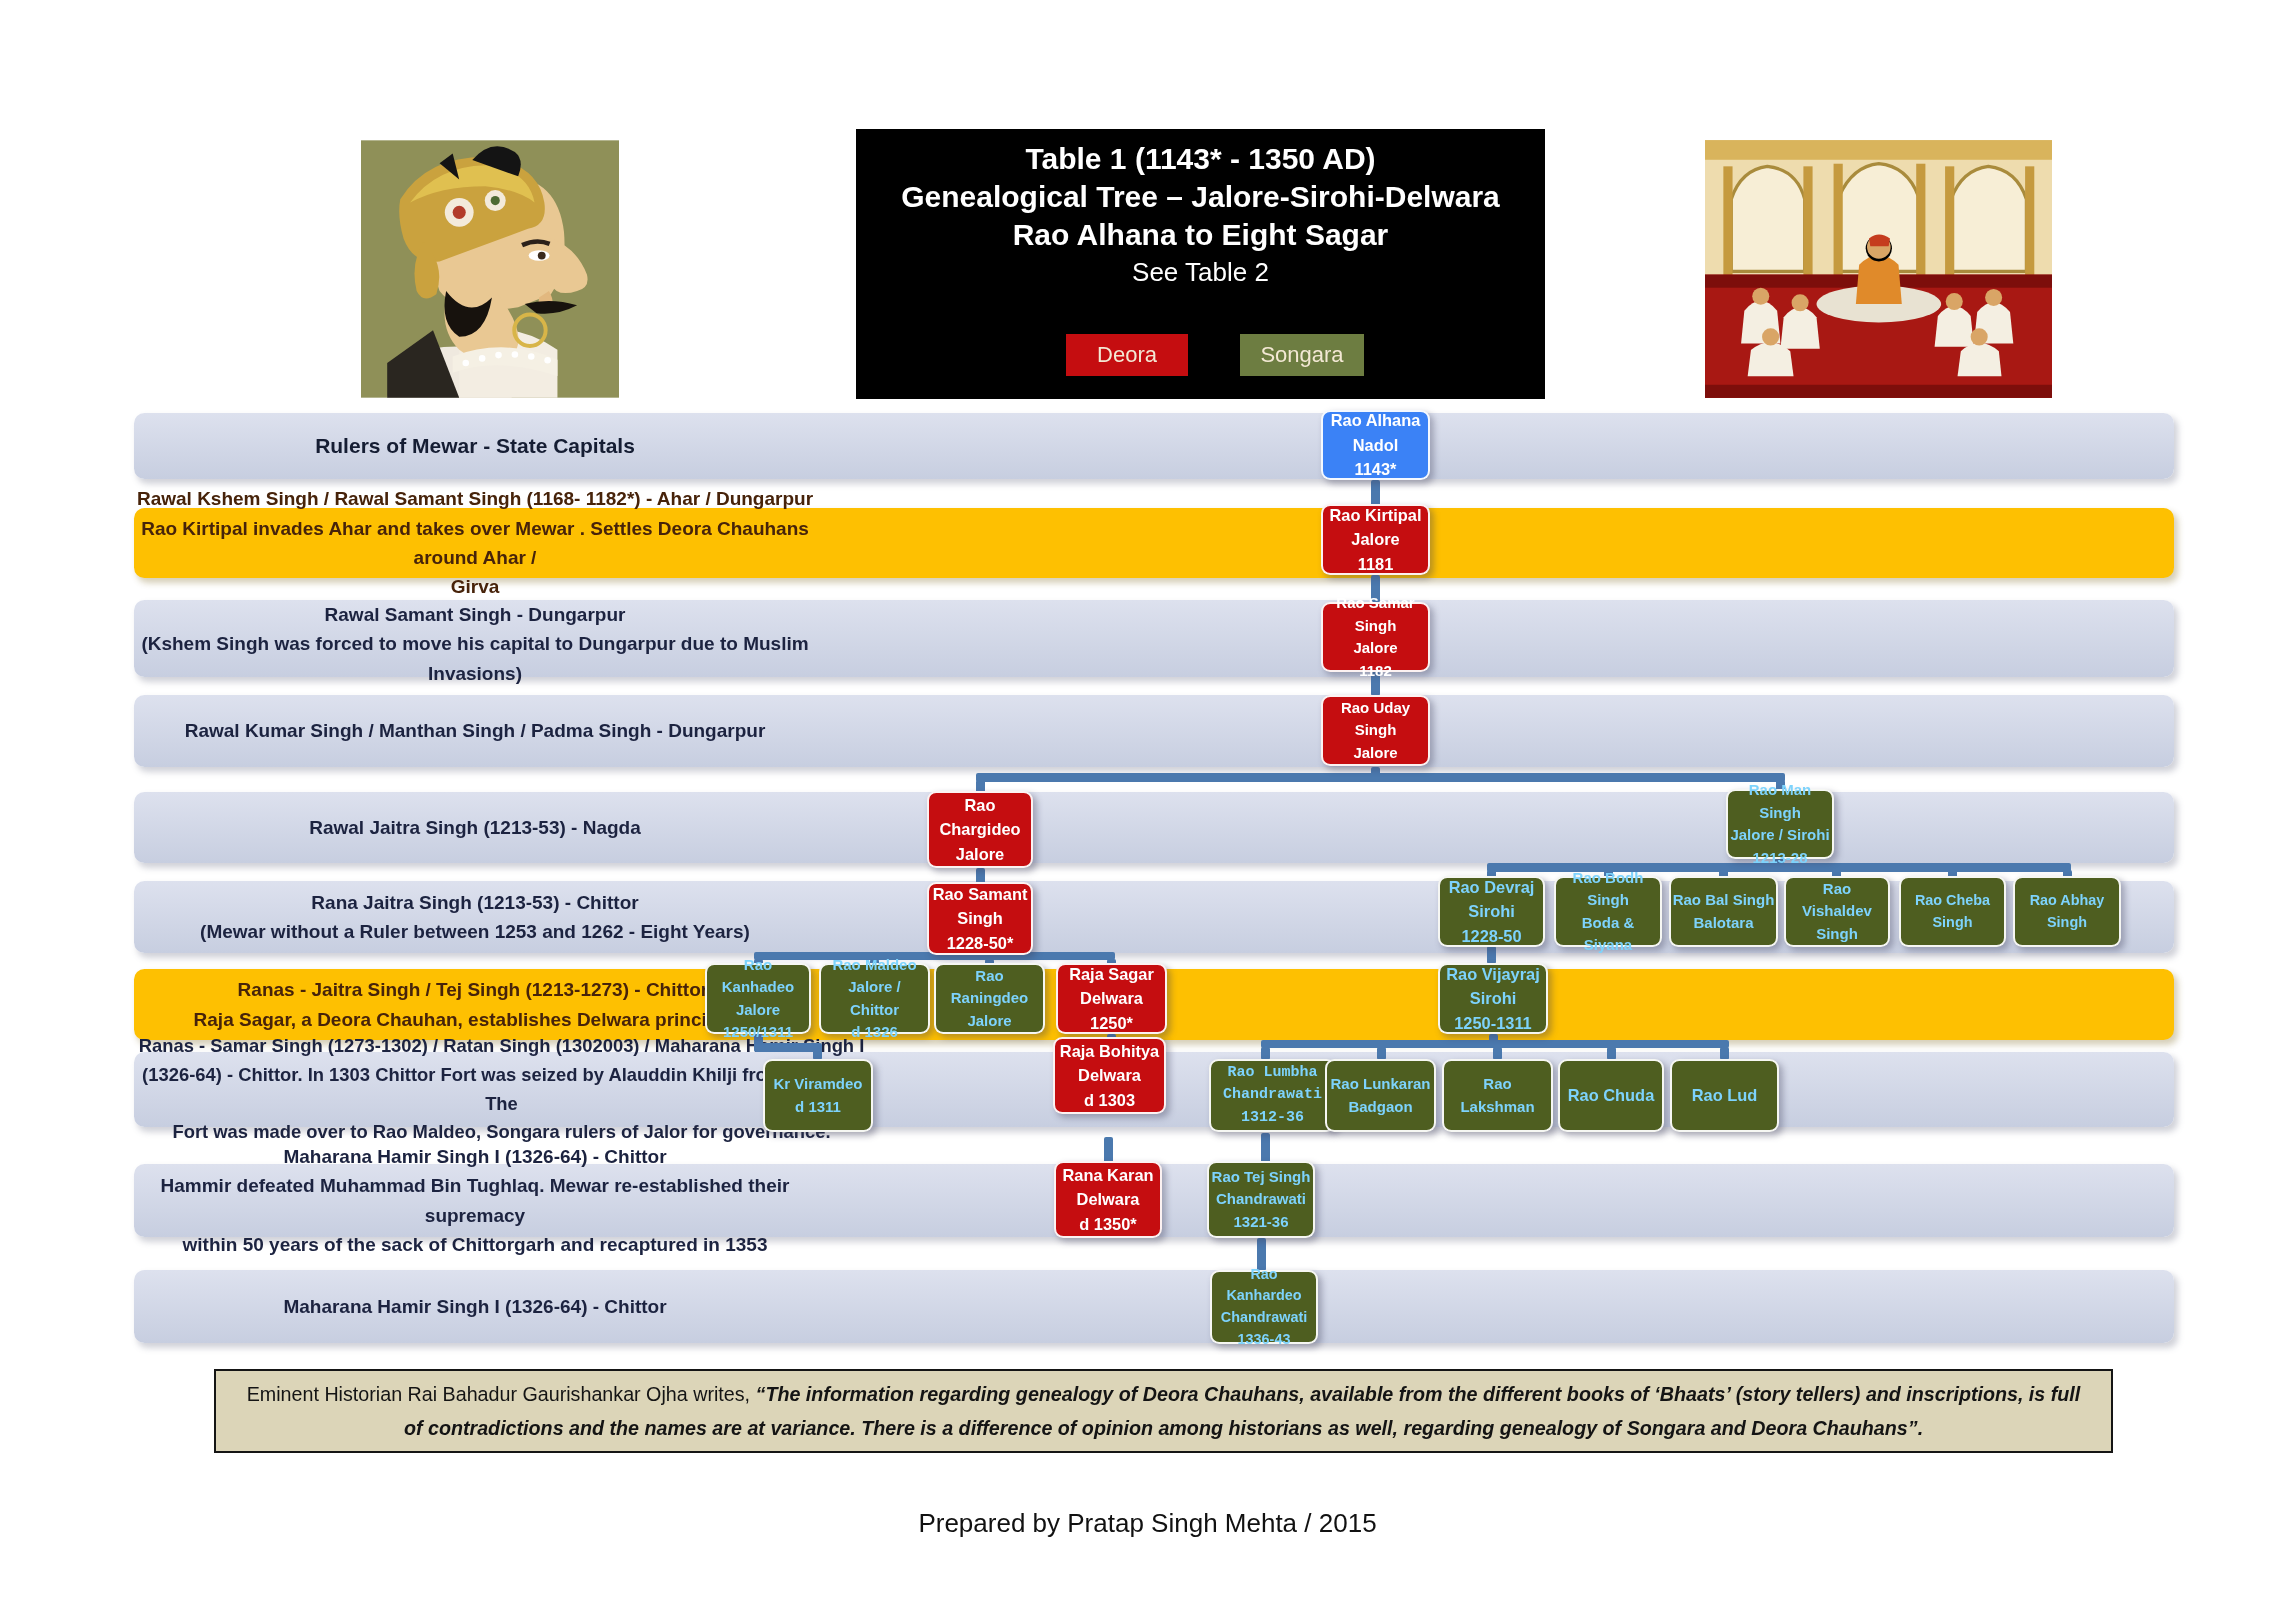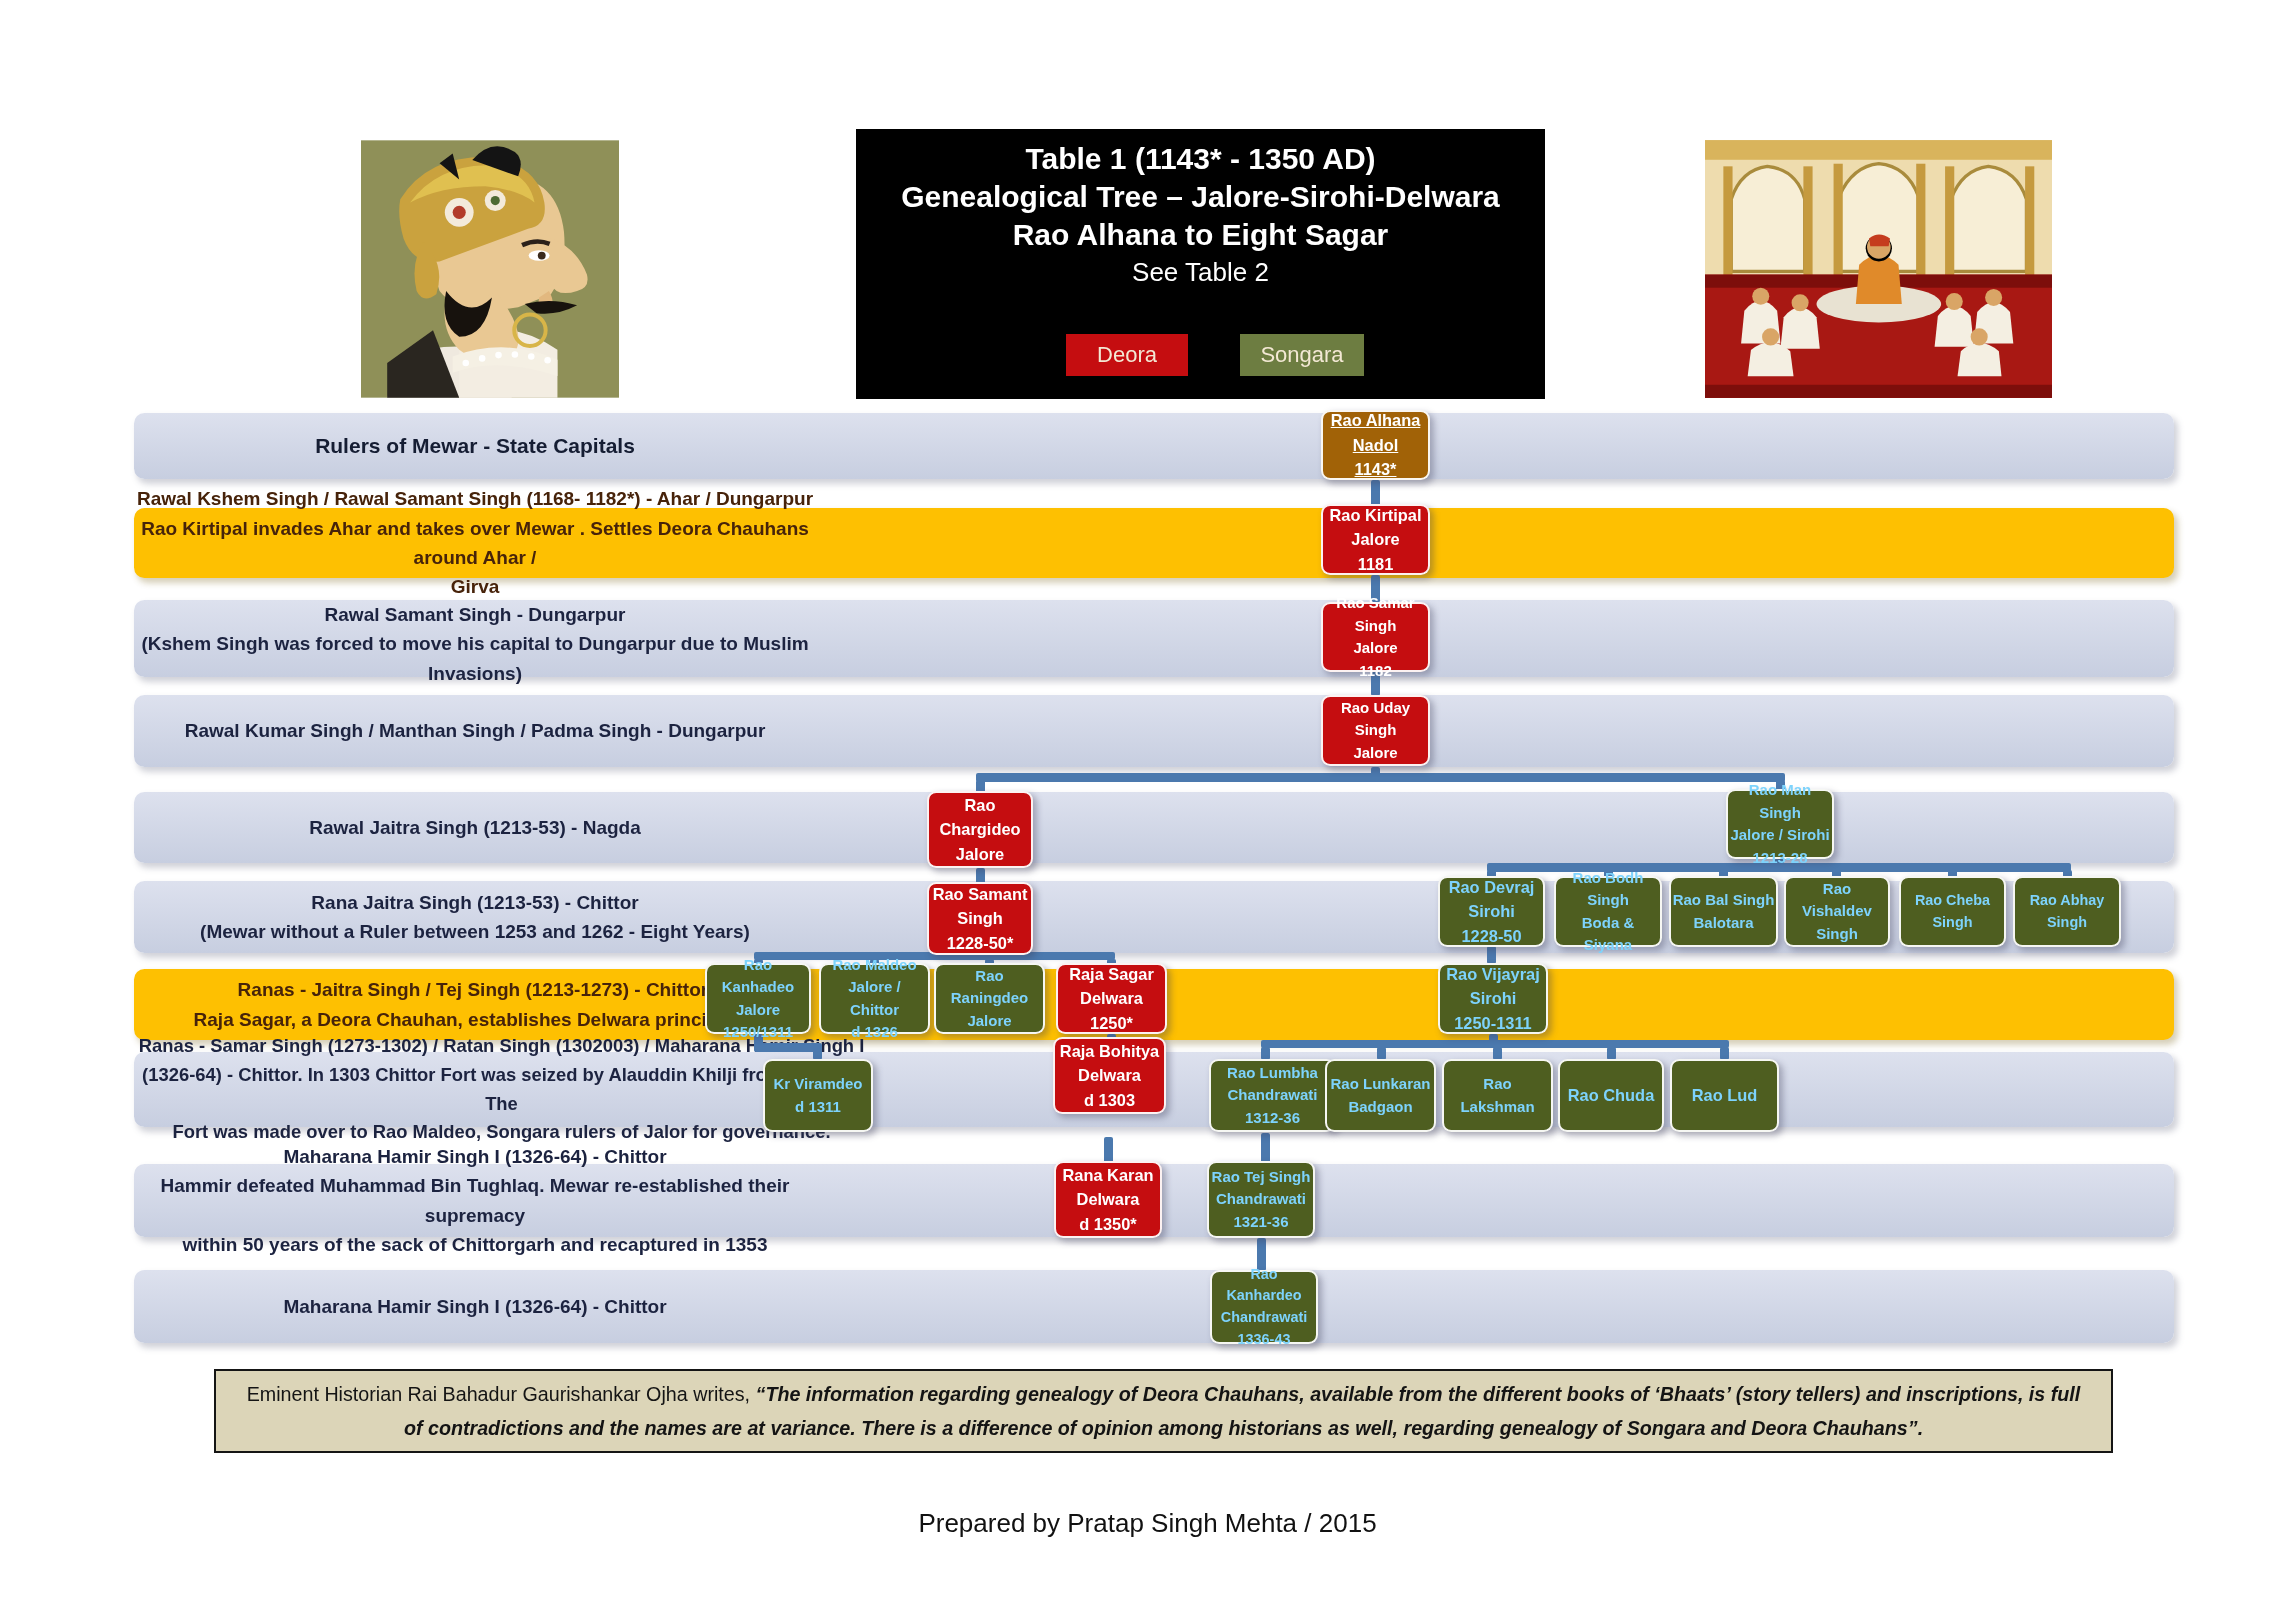--- a/index.html
+++ b/index.html
@@ -16,21 +16,21 @@
     font-size:19px;line-height:1.55;font-weight:600;}
   .band-text.on-yellow{color:#47230a;}
   .band-text.header{font-size:21px;font-weight:bold;color:#151d33;}
   .band-text.wide{width:735px;font-size:18.4px;}
   
   .node{position:absolute;border-radius:9.2px;border:2px solid rgba(255,255,255,.95);
     box-shadow:3.3px 3.9px 5.9px rgba(60,60,90,.35);display:flex;flex-direction:column;
     justify-content:center;align-items:center;text-align:center;font-weight:bold;
     font-size:16.4px;line-height:1.5;box-sizing:border-box;padding:1.3px;}
   .node.red{background:#c50d10;color:#ffffff;}
-  .node.navy{background:#a16207;color:#ffffff;text-decoration:underline;}
+  .node.navy{background:#3b82f6;color:#ffffff;}
   .node.green{background:#4e5e20;color:#7dd3fc;}
   
   .conn{position:absolute;background:#4b79ae;border-radius:2px;}
   
   .title-box{position:absolute;left:856px;top:129px;width:689px;height:270px;background:#000;
     color:#fff;text-align:center;box-sizing:border-box;padding-top:10.5px;}
   .title-line{font-weight:bold;font-size:30px;line-height:1.28;}
   .title-sub{font-size:26px;font-weight:400;margin-top:2.6px;}
   .legend-chip{position:absolute;display:flex;align-items:center;justify-content:center;
     font-size:22px;color:#f3e8d4;top:205px;height:42px;}
@@ -319,21 +319,21 @@
   </div>
 <div class="node green" style="left:763px;top:1059px;width:110px;height:73px;font-size:15px;">
     <div>Kr  Viramdeo</div>
     <div>d 1311</div>
   </div>
 <div class="node red" style="left:1053px;top:1037px;width:113px;height:77px;">
     <div>Raja  Bohitya</div>
     <div>Delwara</div>
     <div>d 1303</div>
   </div>
-<div class="node green" style="left:1209px;top:1059px;width:127px;height:73px;font-size:15px;">
+<div class="node green" style="left:1209px;top:1059px;width:127px;height:73px;font-size:15px;font-family:Liberation Mono, monospace;">
     <div>Rao  Lumbha</div>
     <div>Chandrawati</div>
     <div>1312-36</div>
   </div>
 <div class="node green" style="left:1325px;top:1059px;width:111px;height:73px;font-size:15px;">
     <div>Rao  Lunkaran</div>
     <div>Badgaon</div>
   </div>
 <div class="node green" style="left:1442px;top:1059px;width:111px;height:73px;font-size:15px;">
     <div>Rao  Lakshman</div>

